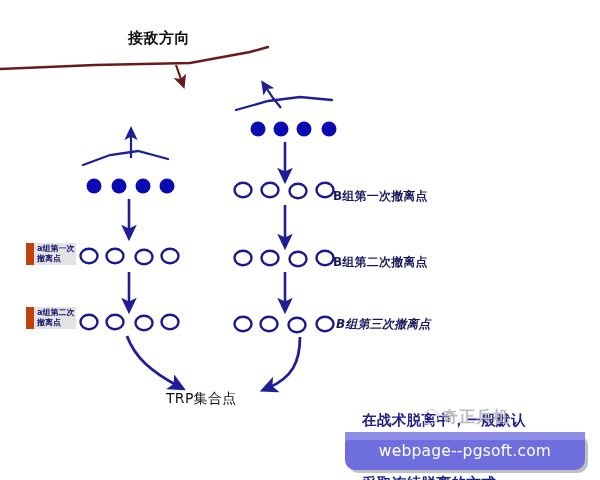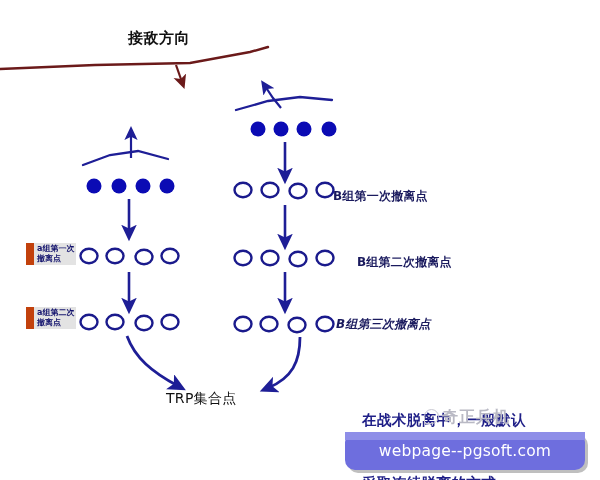--- a/index.html
+++ b/index.html
@@ -55,21 +55,21 @@
   .side-label.left-a1 { left: 26px; top: 243px; }
   .side-label.left-a2 { left: 26px; top: 307px; }
 
   .right-label {
     font-size: 12px;
     color: #1a1a5e;
     font-weight: 700;
     letter-spacing: 0.2px;
   }
   .right-label.r1 { left: 333px; top: 190px; }
-  .right-label.r2 { left: 333px; top: 256px; margin-left: 24px; }
+  .right-label.r2 { left: 333px; top: 256px; }
   .right-label.r3 { left: 336px; top: 318px; font-style: italic; }
 
   .trp-label {
     left: 166px;
     top: 391px;
     font-size: 14px;
     font-weight: 400;
     color: #111111;
     letter-spacing: 0.3px;
   }

